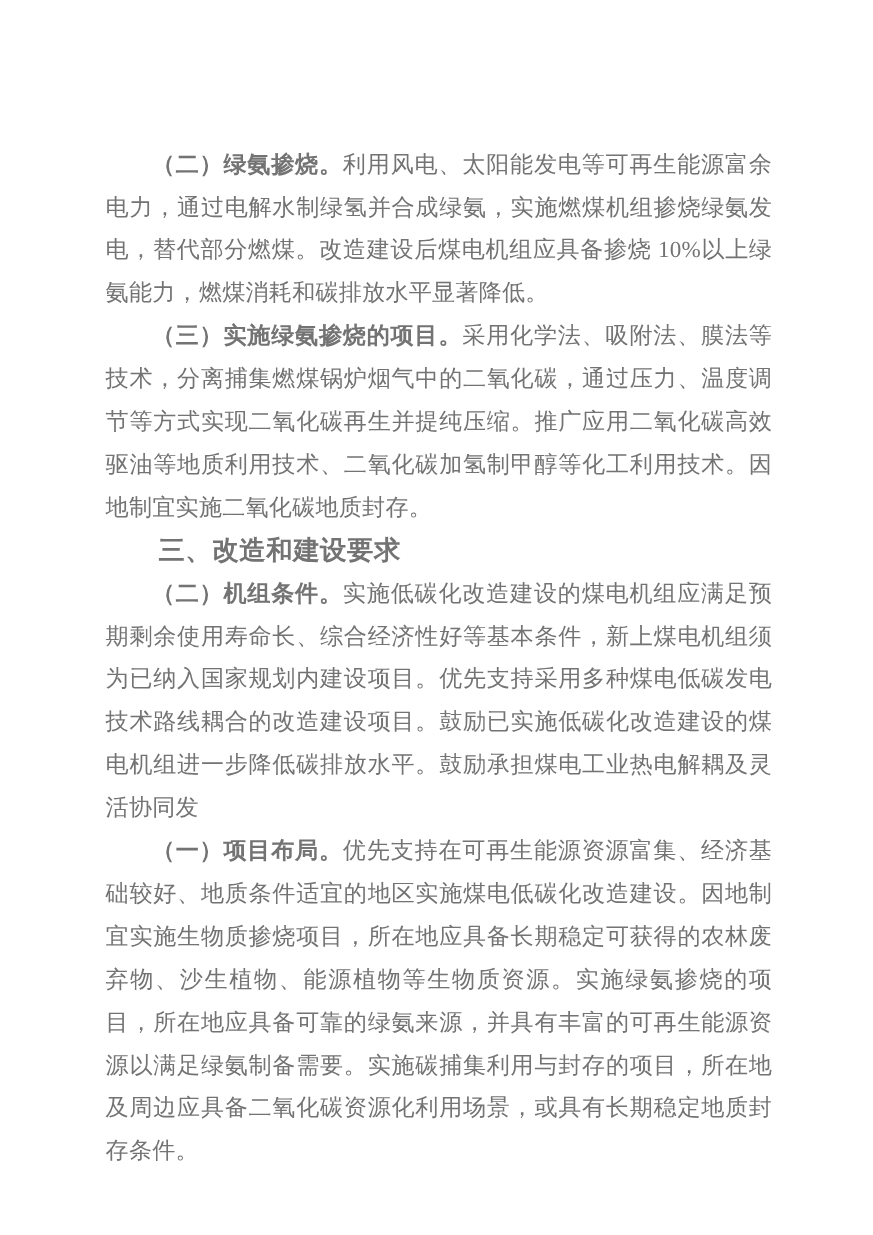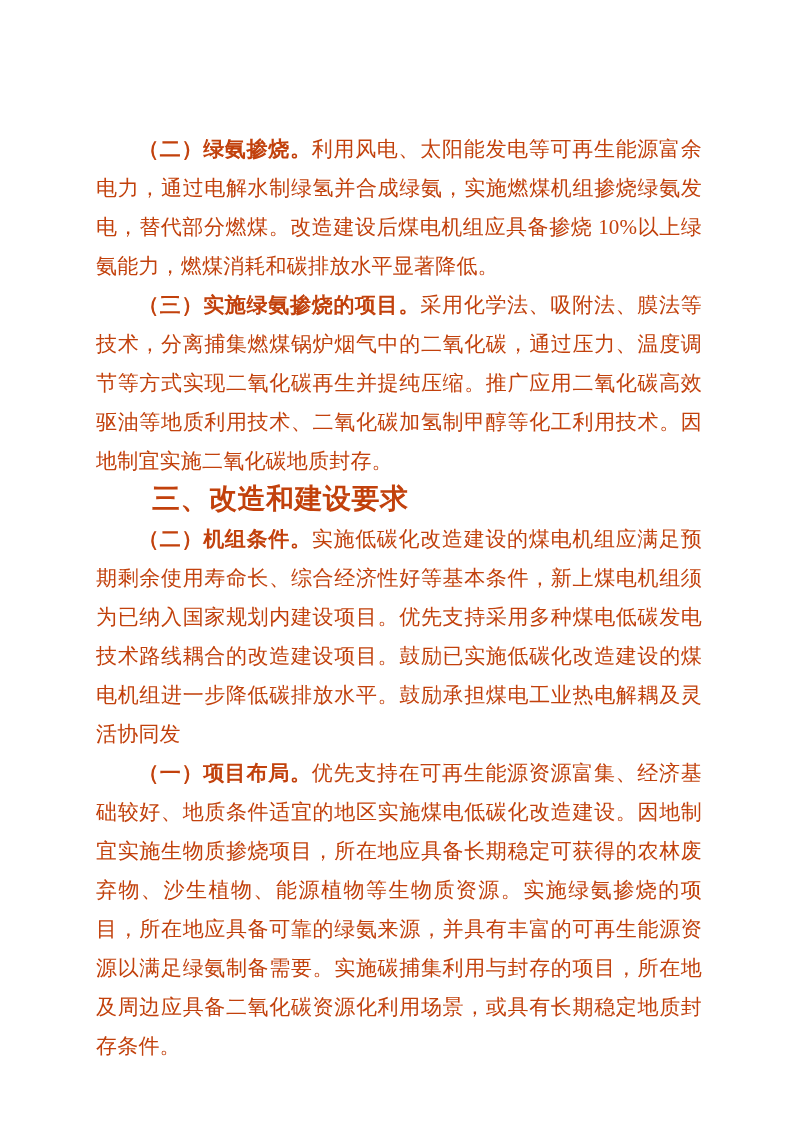--- a/index.html
+++ b/index.html
@@ -14,41 +14,41 @@
     margin: 0 auto;
     background: #ffffff;
     overflow: hidden;
     font-family: "Liberation Serif", "DejaVu Serif", serif;
   }
   .content {
     position: absolute;
     top: 130px;
     left: 96px;
     width: 606px;
-    color: #c2410c;
+    color: #737373;
     font-size: 21px;
     line-height: 39px;
     text-align: justify;
   }
   .doc-para {
     margin: 0;
     padding: 0;
     text-indent: 2em;
     letter-spacing: 0.2px;
   }
   .doc-para .lead {
     font-weight: bold;
   }
   .doc-heading {
     margin: 0;
     padding: 0;
     text-indent: 2em;
-    font-family: Liberation Mono, monospace;
+    font-family: Liberation Sans, sans-serif;
     font-weight: bold;
-    font-size: 28px;
+    font-size: 24px;
     line-height: 39px;
     letter-spacing: 0.5px;
   }
 </style>
 </head>
 <body>
 
 <div class="page">
   <div class="content">
 

